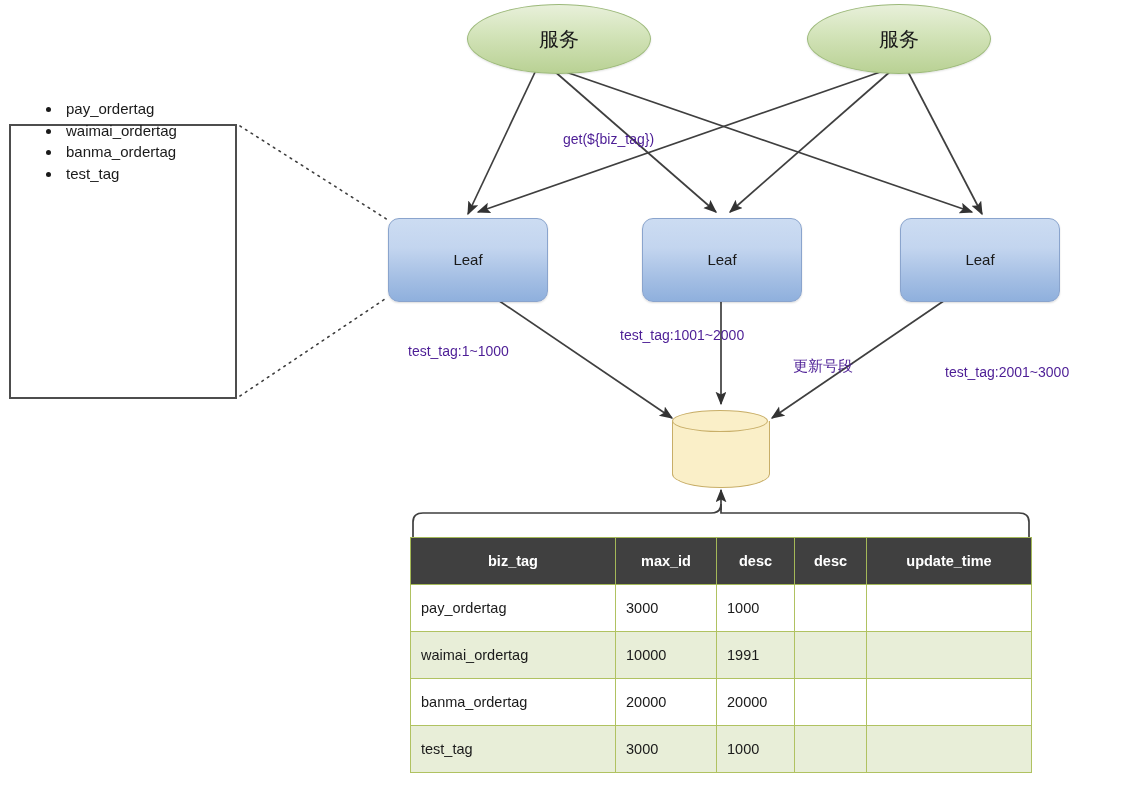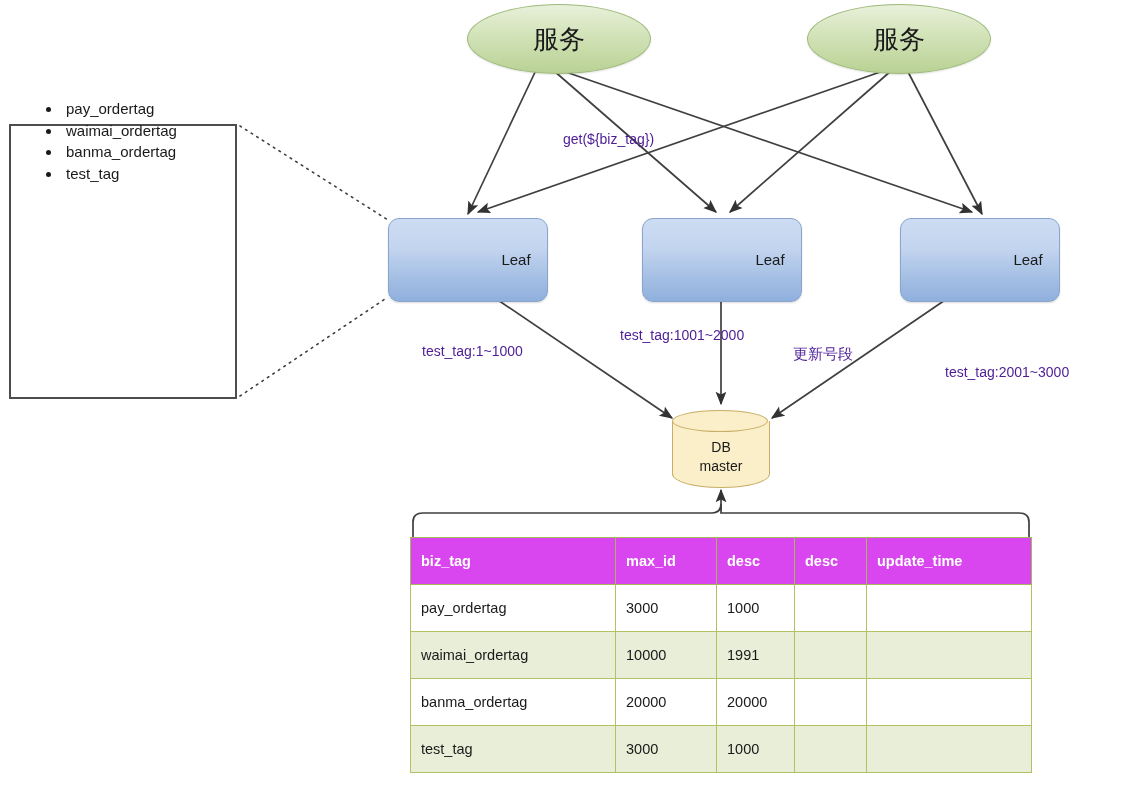--- a/index.html
+++ b/index.html
@@ -34,41 +34,40 @@
     width: 182px;
     height: 68px;
     border-radius: 50%;
     border: 1px solid #9cb97a;
     background: linear-gradient(180deg, #e8f0da 0%, #d2e3b8 45%, #b9d194 100%);
     box-shadow: 0 1px 2px rgba(0,0,0,0.12);
   }
   .service-text {
     width: 182px;
     line-height: 68px;
-    font-size: 26px;
+    font-size: 20px;
     font-family: "DejaVu Sans", "Liberation Sans", sans-serif;
     color: #1a1a1a;
   }
 
   
   .leaf-node {
     position: absolute;
     width: 158px;
     height: 82px;
     border-radius: 11px;
     border: 1px solid #8aa4cd;
     background: linear-gradient(180deg, #ccdcf2 0%, #c3d5ef 35%, #a2bde3 75%, #8fb0dd 100%);
     box-shadow: 0 1px 2px rgba(0,0,0,0.14);
   }
   .leaf-text {
     width: 158px;
     line-height: 82px;
     font-size: 15px;
     color: #1a1a1a;
-    margin-left: 48px;
   }
 
   
   .db-node {
     position: absolute;
     width: 98px;
     height: 88px;
   }
   .db-body {
     position: absolute;
@@ -141,24 +140,24 @@
   .data-table {
     position: absolute;
     left: 410px;
     top: 537px;
     border-collapse: collapse;
     font-size: 14.5px;
     table-layout: fixed;
     width: 621px;
   }
   .data-table th {
-    background: #d946ef;
+    background: #404040;
     color: #ffffff;
     font-weight: bold;
-    text-align: left;
+    text-align: center;
     padding: 11px 10px;
     border: 1px solid #a4b858;
     height: 24px;
   }
   .data-table td {
     padding: 11px 10px;
     border: 1px solid #b0c261;
     height: 24px;
     color: #1a1a1a;
   }
@@ -217,39 +216,35 @@
 <div class="leaf-node" style="left:642px; top:218px;">
   <div class="node-label leaf-text">Leaf</div>
 </div>
 <div class="leaf-node" style="left:900px; top:218px;">
   <div class="node-label leaf-text">Leaf</div>
 </div>
 
 <div class="db-node" style="left:672px; top:410px;">
   <div class="db-body"></div>
   <div class="db-top"></div>
-  <div class="db-text">
-    <span>DB</span><br>
-    <span>master</span>
-  </div>
 </div>
 
 <div class="callout-box"></div>
 <ul class="callout-list">
   <li>pay_ordertag</li>
   <li>waimai_ordertag</li>
   <li>banma_ordertag</li>
   <li>test_tag</li>
 </ul>
 
 <div class="edge-label" style="left:563px; top:131px;">get(${biz_tag})</div>
-<div class="edge-label" style="left:422px; top:343px;">test_tag:1~1000</div>
+<div class="edge-label" style="left:408px; top:343px;">test_tag:1~1000</div>
 <div class="edge-label" style="left:608px; top:327px;margin-left:12px;">test_tag:1001~2000</div>
 <div class="edge-label" style="left:945px; top:331px;margin-top:33px;">test_tag:2001~3000</div>
-<div class="edge-label cjk" style="left:793px; top:345px;">更新号段</div>
+<div class="edge-label cjk" style="left:793px; top:357px;">更新号段</div>
 
 <table class="data-table">
   <colgroup>
     <col style="width:205px">
     <col style="width:101px">
     <col style="width:78px">
     <col style="width:72px">
     <col style="width:165px">
   </colgroup>
   <thead>

